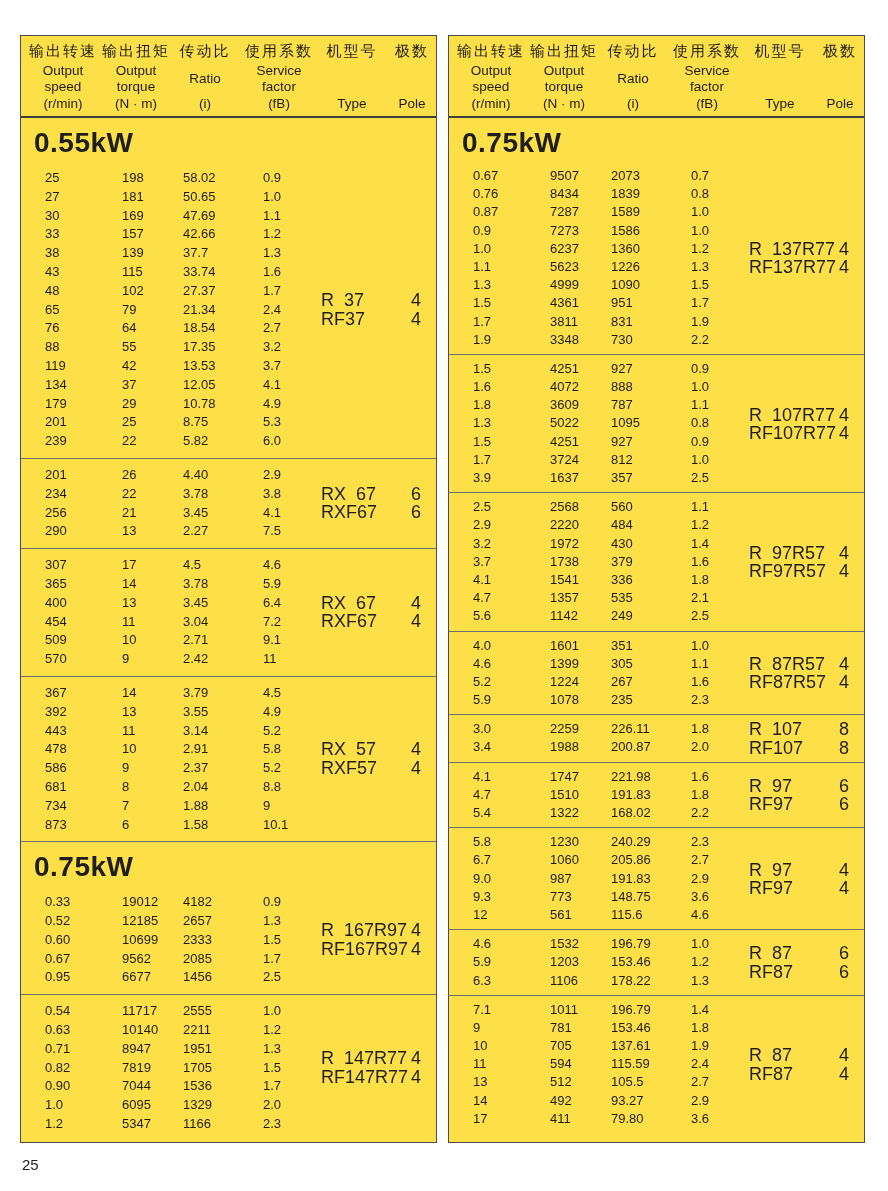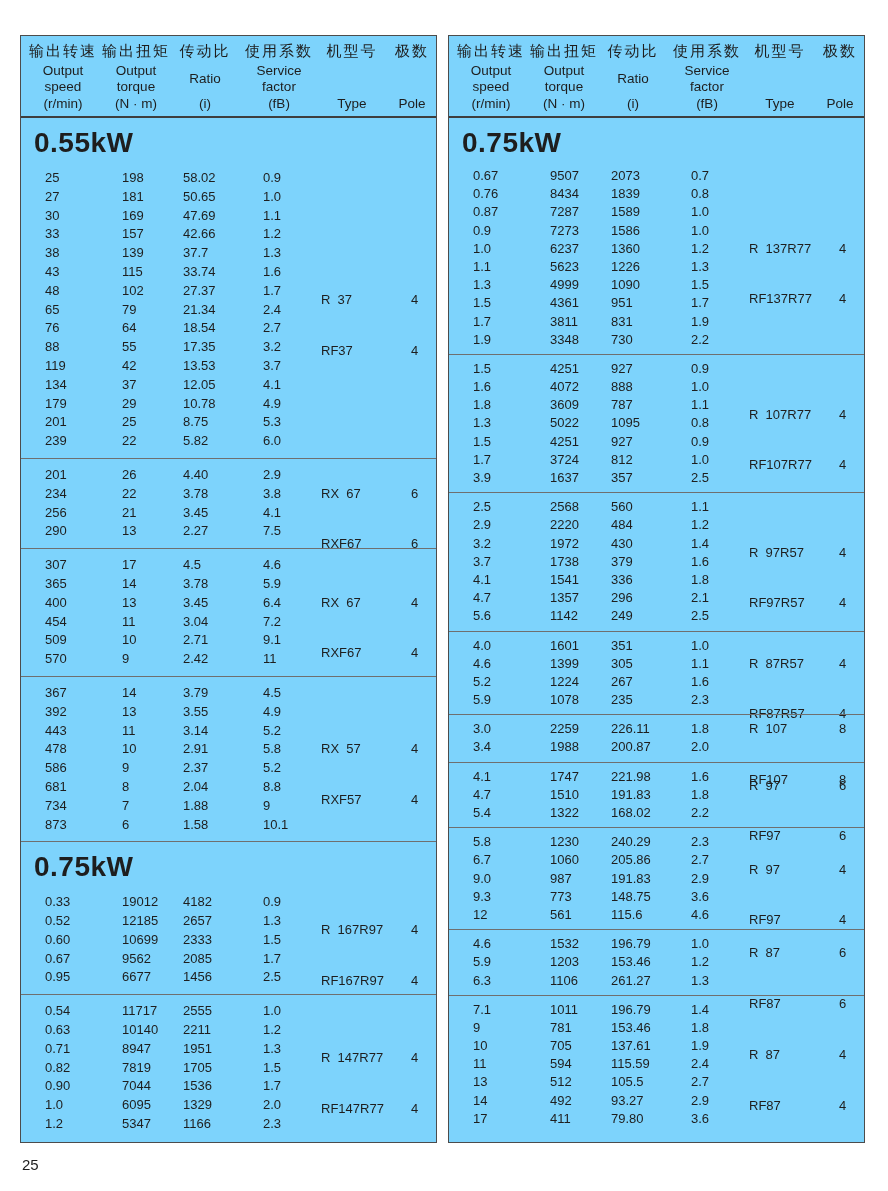--- a/index.html
+++ b/index.html
@@ -3,21 +3,21 @@
 <meta charset="utf-8">
 <style>
   html,body{margin:0;padding:0;}
   body{
     width:888px;height:1191px;background:#ffffff;position:relative;
     font-family:"Liberation Sans","DejaVu Sans",sans-serif;color:#1e1e1e;
     -webkit-font-smoothing:antialiased;
   }
   .tables{position:absolute;left:20px;top:35px;display:flex;gap:11px;}
   .gtable{
-    width:417px;height:1108px;box-sizing:border-box;background:#7dd3fc;
+    width:417px;height:1108px;box-sizing:border-box;background:#fde047;
     border:1.5px solid #4c4c4c;overflow:hidden;
   }
   .t-left{--rh:18.8px;--bpad:7px;}
   .t-right{--rh:18.2px;--bpad:5px;}
   .thead{
     height:82px;box-sizing:border-box;border-bottom:2px solid #3e3e3e;
     display:grid;grid-template-columns:84px 62px 76px 72px 74px 46px;
     padding:4px 0 3px 0;
   }
   .hcell{display:flex;flex-direction:column;align-items:center;justify-content:space-between;text-align:center;}
@@ -26,21 +26,21 @@
   .hunit{font-size:13.5px;line-height:16px;margin-bottom:1px;white-space:pre;}
   .section + .section{border-top:1px solid #6f6f6f;}
   .section-title{font-size:28px;font-weight:bold;padding:9px 0 3px 13px;letter-spacing:0.5px;}
   .block{position:relative;padding:var(--bpad) 0;border-top:1px solid #6f6f6f;}
   .block.first{border-top:none;}
   .drow{
     display:grid;grid-template-columns:77px 61px 80px 62px;margin-left:24px;
     height:var(--rh);line-height:var(--rh);font-size:13px;
   }
   .types{position:absolute;left:300px;top:50%;transform:translateY(-50%);}
-  .trow{display:flex;height:var(--rh);line-height:var(--rh);font-size:13px;margin-top:32px;}
+  .trow{display:flex;height:var(--rh);line-height:var(--rh);font-size:18px;}
   .tlabel{width:90px;white-space:pre;}
   .tpole{white-space:pre;}
   .pagenum{position:absolute;left:22px;top:1156px;font-size:15px;}
 </style>
 </head>
 <body>
 
 <div class="page">
   <div class="tables" id="tables">
       <div class="gtable t-left">
@@ -619,21 +619,21 @@
             </div>
             <div class="drow">
               <div class="dcell">4.1</div>
               <div class="dcell">1541</div>
               <div class="dcell">336</div>
               <div class="dcell">1.8</div>
             </div>
             <div class="drow">
               <div class="dcell">4.7</div>
               <div class="dcell">1357</div>
-              <div class="dcell">296</div>
+              <div class="dcell">535</div>
               <div class="dcell">2.1</div>
             </div>
             <div class="drow">
               <div class="dcell">5.6</div>
               <div class="dcell">1142</div>
               <div class="dcell">249</div>
               <div class="dcell">2.5</div>
             </div>
             <div class="types">
               <div class="trow">
@@ -787,21 +787,21 @@
             </div>
             <div class="drow">
               <div class="dcell">5.9</div>
               <div class="dcell">1203</div>
               <div class="dcell">153.46</div>
               <div class="dcell">1.2</div>
             </div>
             <div class="drow">
               <div class="dcell">6.3</div>
               <div class="dcell">1106</div>
-              <div class="dcell">261.27</div>
+              <div class="dcell">178.22</div>
               <div class="dcell">1.3</div>
             </div>
             <div class="types">
               <div class="trow">
                 <div class="tlabel">R  87</div>
                 <div class="tpole">6</div>
               </div>
               <div class="trow">
                 <div class="tlabel">RF87</div>
                 <div class="tpole">6</div>

